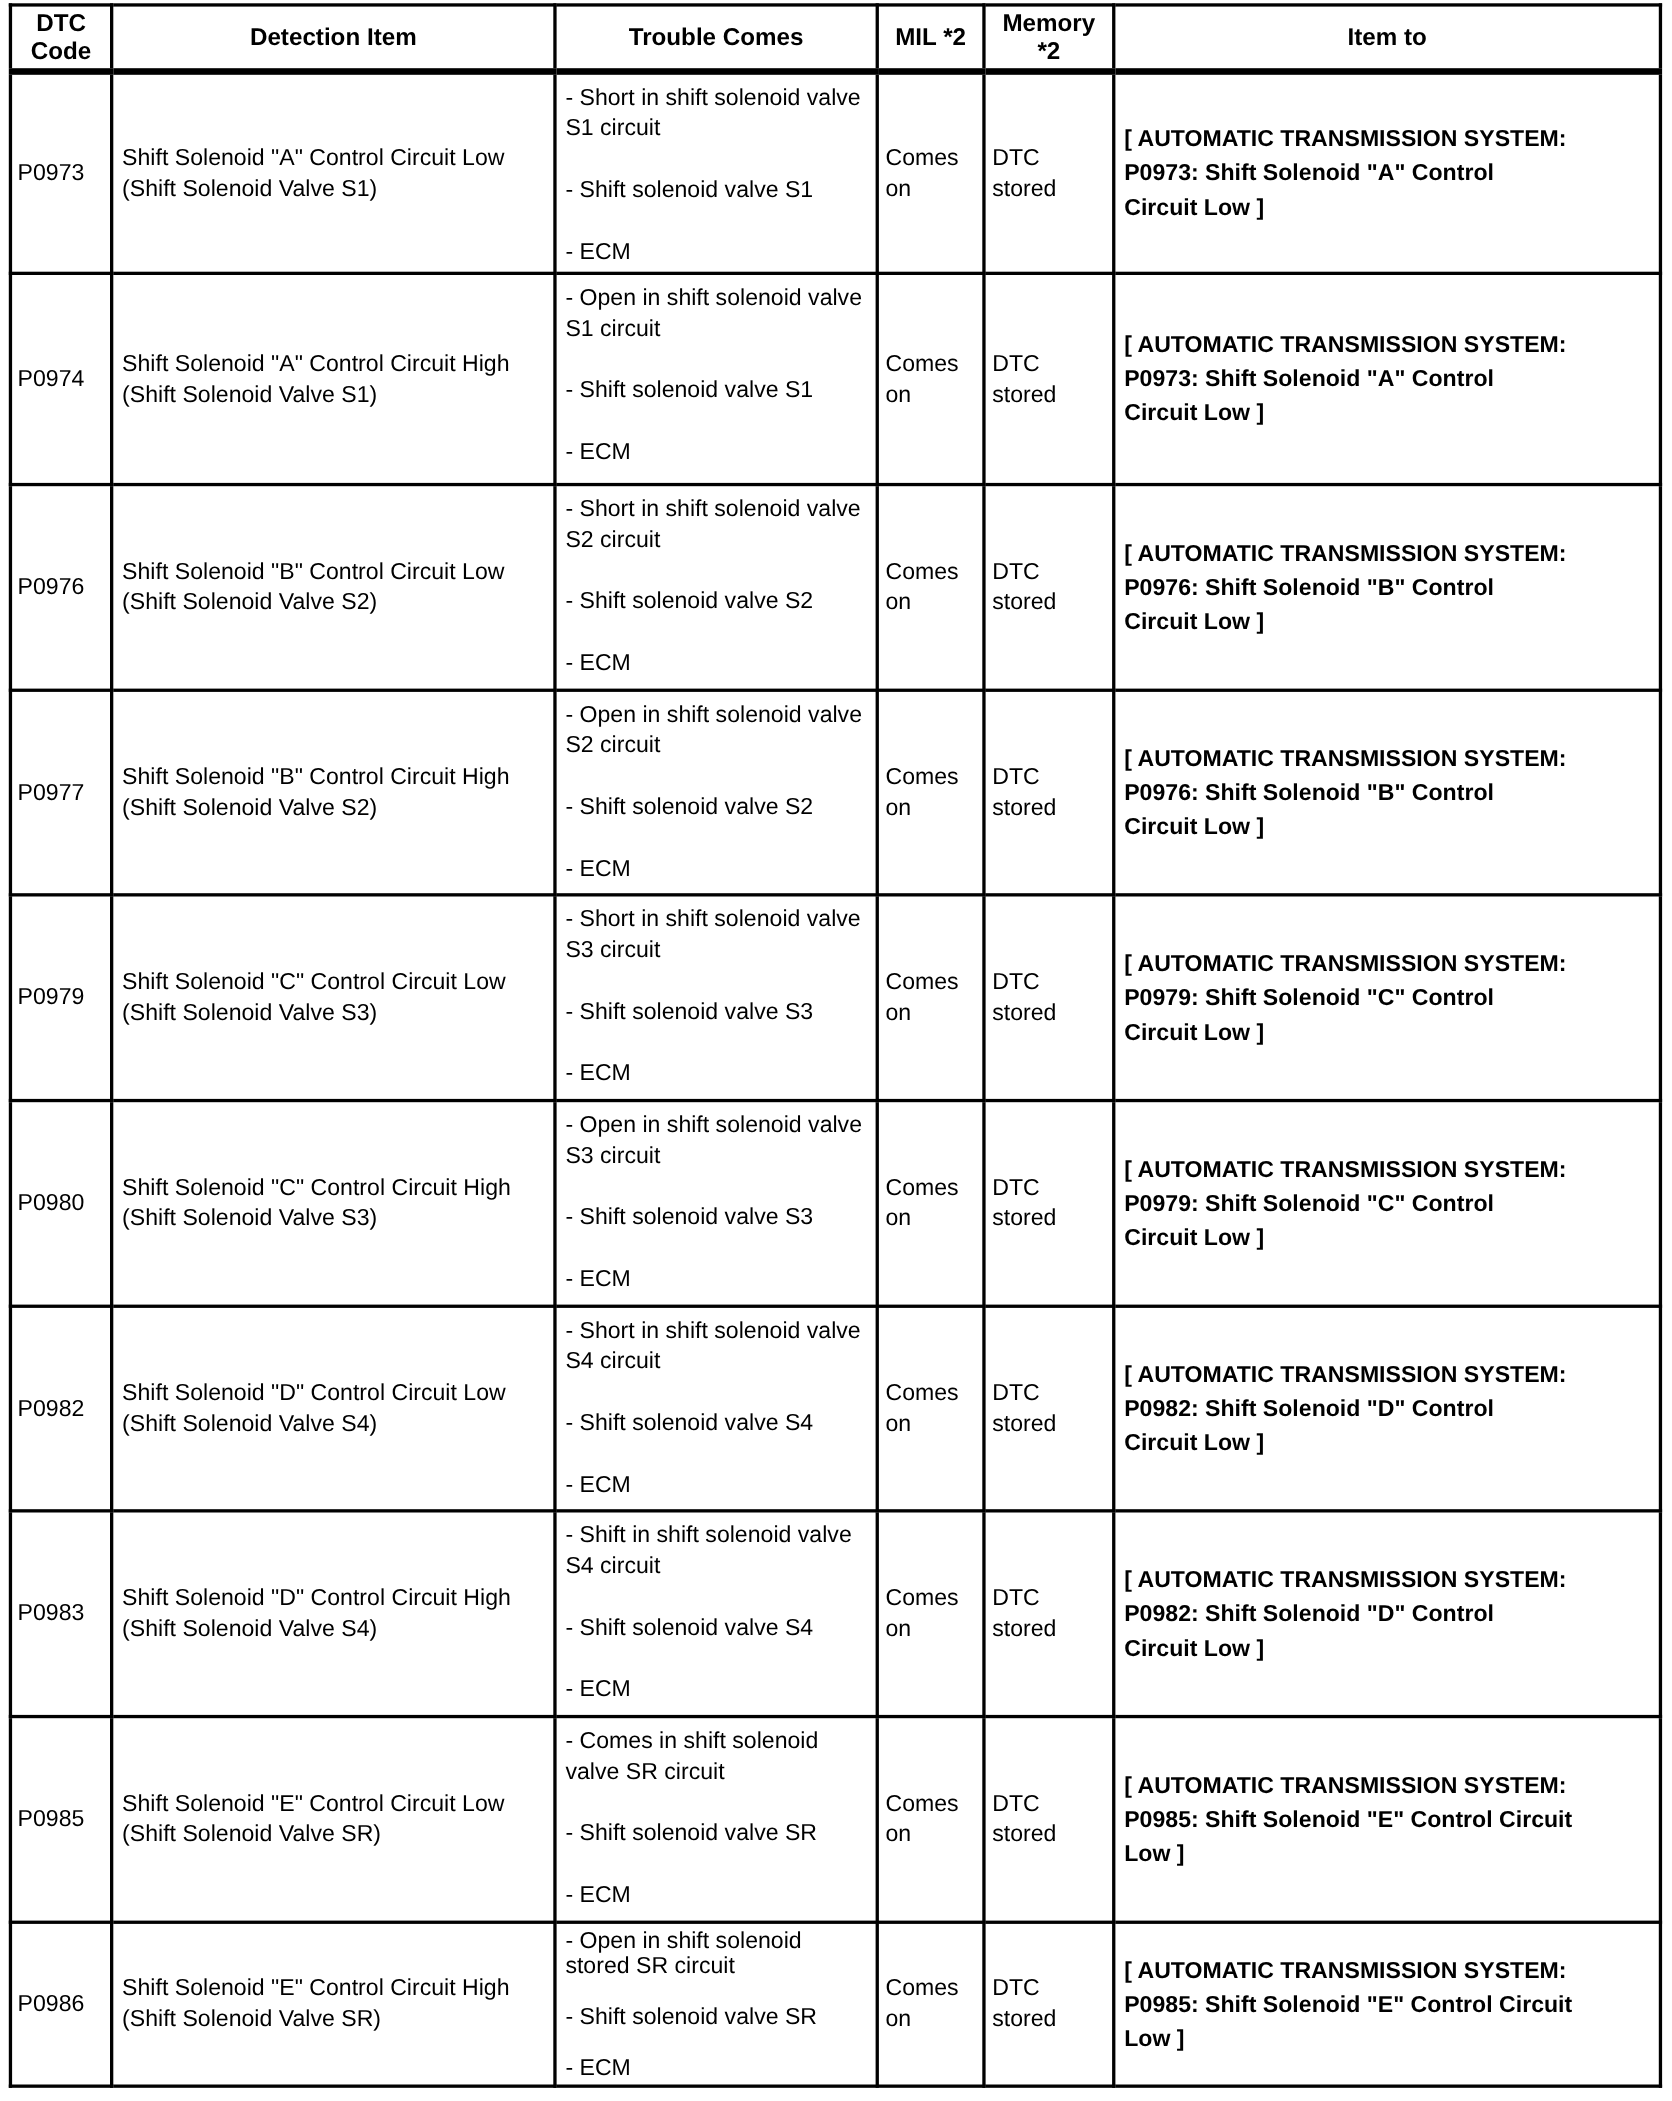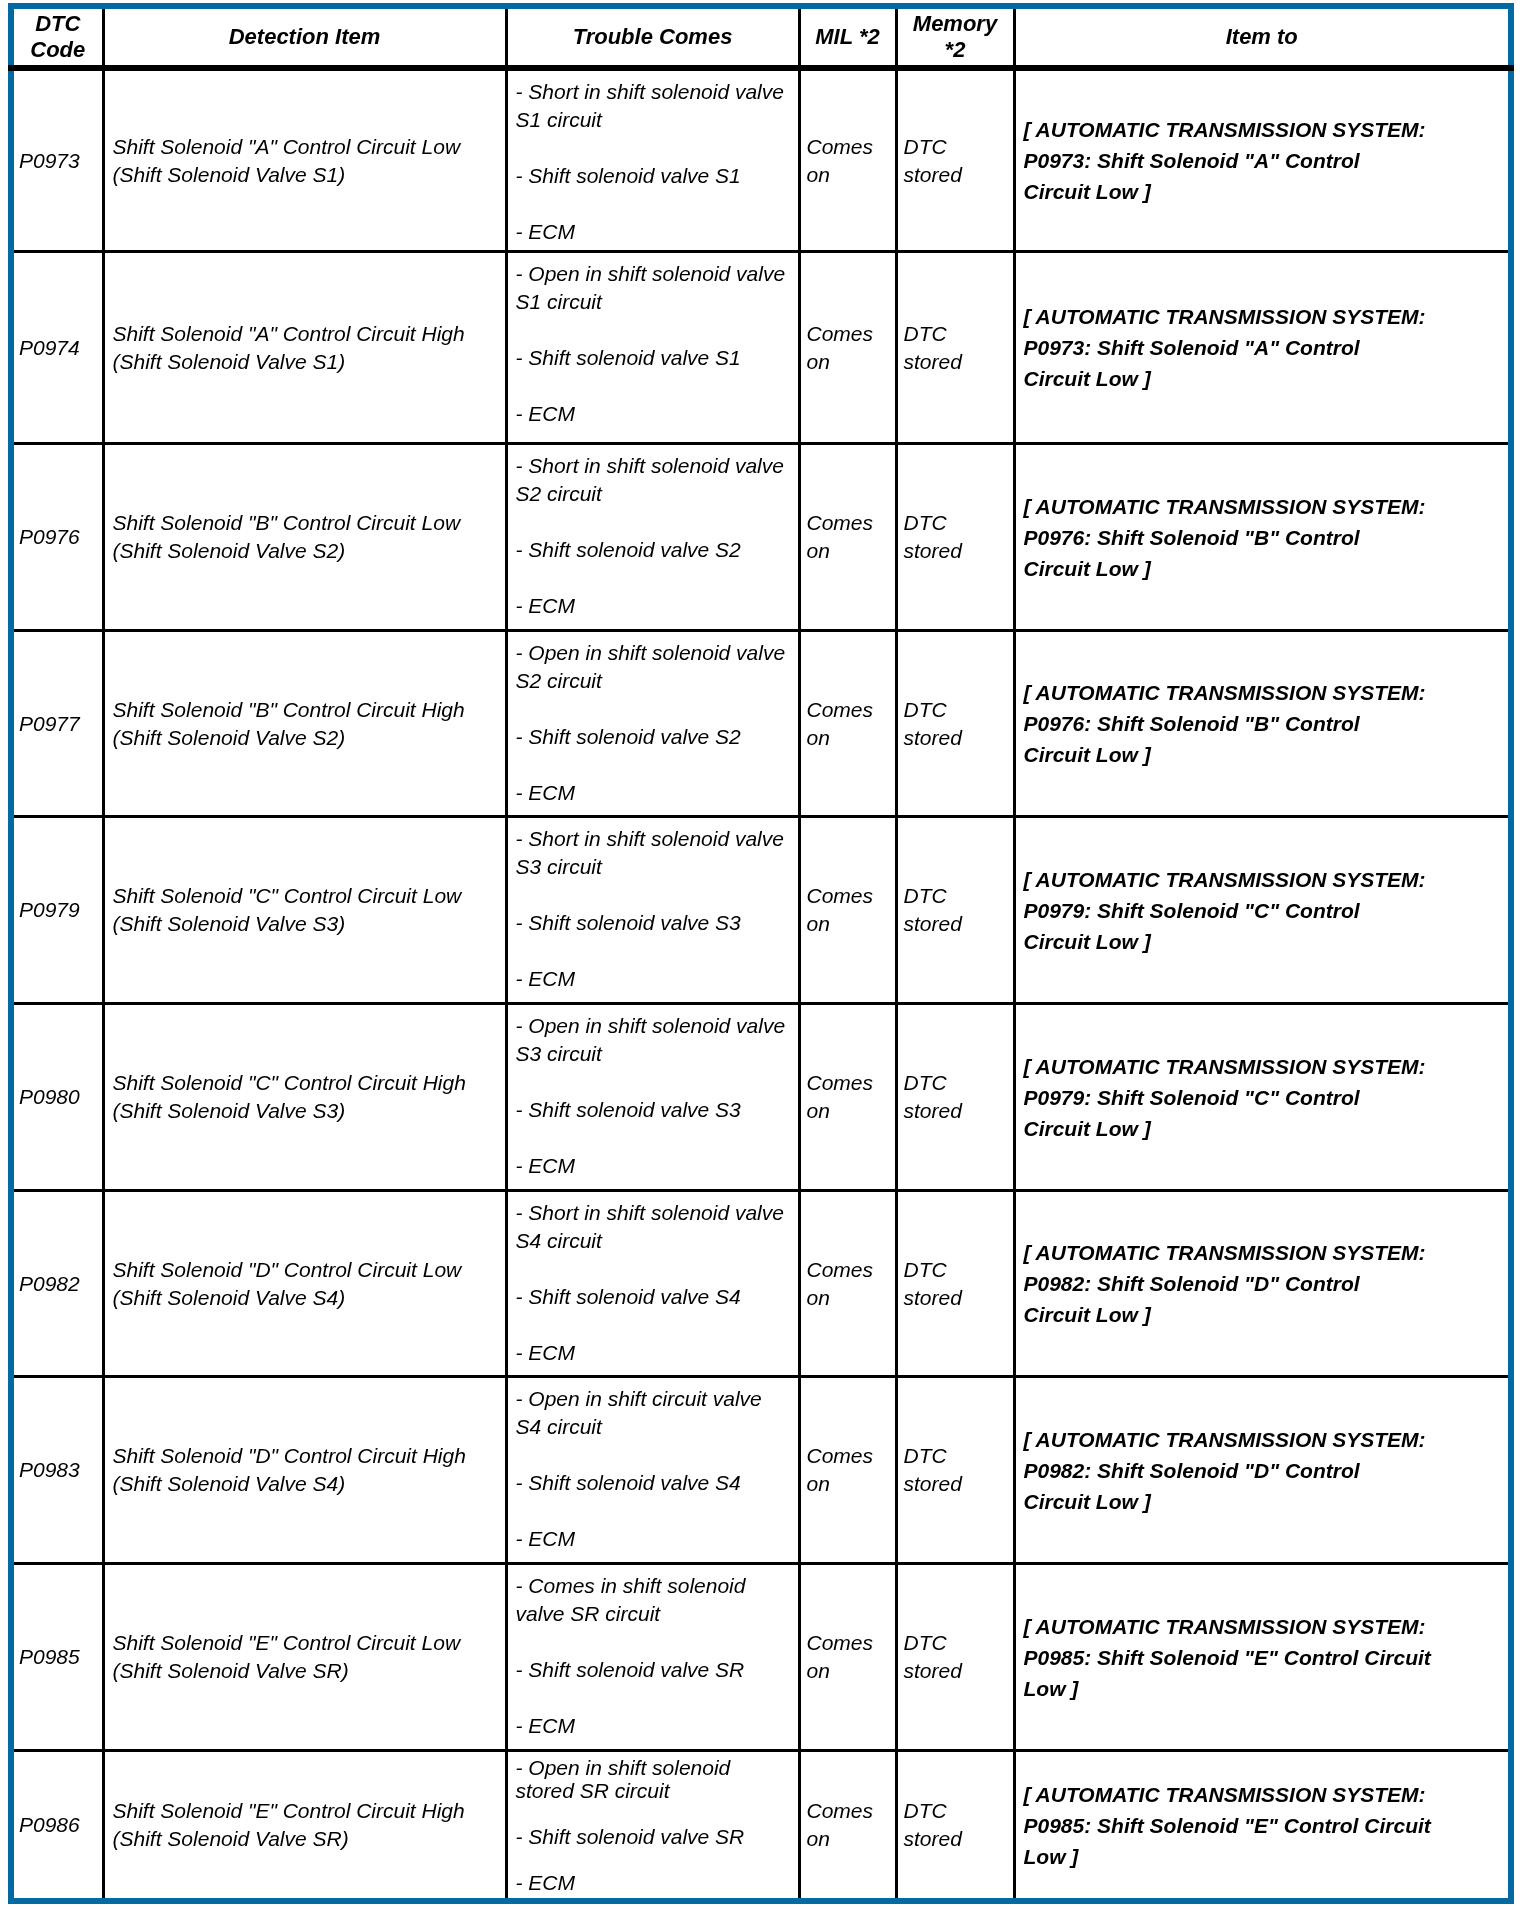--- a/index.html
+++ b/index.html
@@ -11,22 +11,21 @@
     font-family: "Liberation Sans", sans-serif;
     color: #000000;
   }
   table.dtc-table {
     position: absolute;
     left: 8px;
     top: 3px;
     width: 1500px;
     border-collapse: collapse;
     table-layout: fixed;
-    border: 6px solid #0369a1;
-    font-style: italic;
+    border: 2px solid #0369a1;
   }
   th, td {
     border: 3px solid #000;
     white-space: pre-line;
     overflow: hidden;
     word-wrap: break-word;
   }
   thead th {
     border-bottom: 6px solid #000;
     font-size: 22px;
@@ -185,21 +184,21 @@
 on</td>
       <td class="c-mem">DTC
 stored</td>
       <td class="c-refer">[ AUTOMATIC TRANSMISSION SYSTEM:
 P0982: Shift Solenoid "D" Control
 Circuit Low ]</td>
     </tr>
     <tr style="height:187px">
       <td class="c-dtc">P0983</td>
       <td class="c-det">Shift Solenoid "D" Control Circuit High (Shift Solenoid Valve S4)</td>
-      <td class="c-trouble">- Open in shift circuit valve S4 circuit
+      <td class="c-trouble">- Shift in shift solenoid valve S4 circuit
 
 - Shift solenoid valve S4
 
 - ECM</td>
       <td class="c-mil">Comes
 on</td>
       <td class="c-mem">DTC
 stored</td>
       <td class="c-refer">[ AUTOMATIC TRANSMISSION SYSTEM:
 P0982: Shift Solenoid "D" Control

